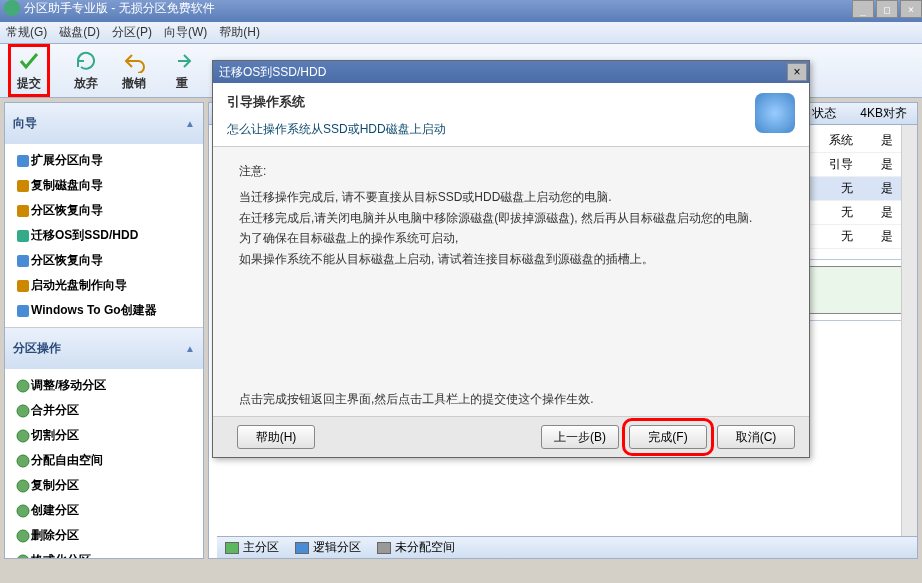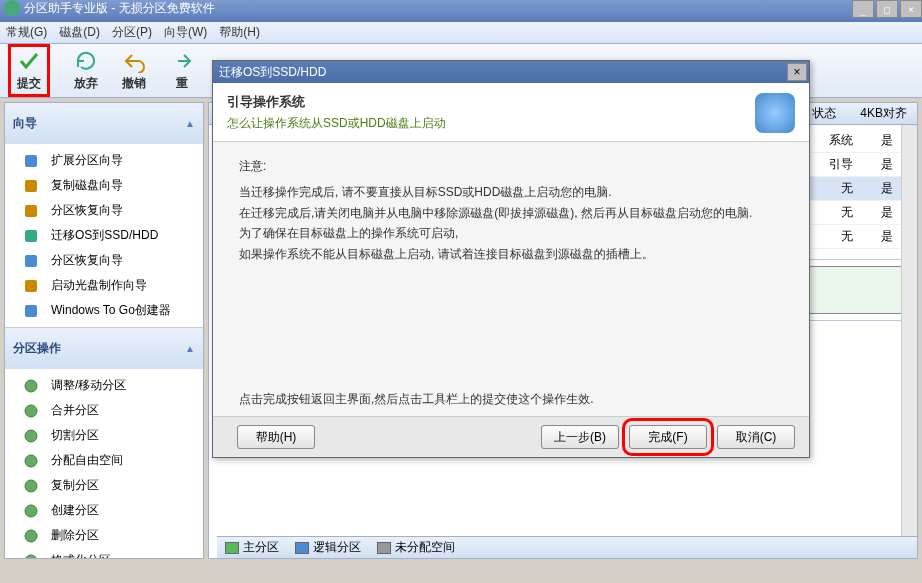--- a/index.html
+++ b/index.html
@@ -25,21 +25,21 @@
 
 
 .mainarea { display: flex; height: 465px; }
 
 
 .sidebar { width: 200px; background: #fff; border: 1px solid #a0b0c8; margin: 4px; display: flex; flex-direction: column; overflow: hidden; }
 .panel { border-bottom: 1px solid #ccc; }
 .panel-hdr { background: linear-gradient(#eaf1fb, #d0dff2); padding: 12px 8px; font-weight: bold; color: #2a4a7a; display: flex; justify-content: space-between; align-items: center; }
 .panel-hdr .chev { color: #5a7db8; font-size: 10px; }
 .panel-body { padding: 4px 0; }
-.side-item { display: flex; align-items: center; padding: 4px 18px; gap: 12px; cursor: default; }
+.side-item { display: flex; align-items: center; padding: 4px 10px; gap: 0; cursor: default; font-weight: bold; }
 .side-item .sicon { width: 16px; height: 16px; flex-shrink: 0; }
 
 
 .content { flex: 1; background: #fff; margin: 4px 4px 4px 0; border: 1px solid #a0b0c8; position: relative; overflow: hidden; }
 .ct-header { background: linear-gradient(#eaf1fb, #d0dff2); height: 22px; display: flex; align-items: center; padding-right: 10px; justify-content: flex-end; gap: 24px; border-bottom: 1px solid #a0b0c8; }
 .ct-body { padding: 4px; }
 .ct-row { display: flex; justify-content: flex-end; gap: 28px; padding: 3px 20px; border-bottom: 1px solid #f0f0f0; }
 .ct-row.sel { background: #d8e4f5; }
 
 
@@ -54,21 +54,21 @@
 .leg-item { display: flex; align-items: center; gap: 4px; }
 .leg-sw { width: 14px; height: 12px; border: 1px solid #666; }
 
 
 .dialog { position: absolute; left: 212px; top: 60px; width: 598px; height: 398px; background: #f0f0f0; border: 1px solid #666; box-shadow: 2px 2px 6px rgba(0,0,0,.3); display: flex; flex-direction: column; }
 .dlg-title { background: linear-gradient(#5a7db8, #4a6da8); color: #fff; height: 22px; display: flex; align-items: center; padding-left: 6px; }
 .dlg-title .x { margin-left: auto; width: 20px; height: 18px; background: #c0c0c0; color: #000; display: flex; align-items: center; justify-content: center; border: 1px solid #888; margin-right: 2px; }
 .dlg-head { background: #fff; padding: 10px 14px 8px; border-bottom: 1px solid #ccc; display: flex; }
 .dlg-head .txt { flex: 1; }
 .dlg-head h3 { font-size: 13px; color: #333; }
-.dlg-head p { color: #4d7c0f; margin-top: 4px; font-size: 12px; }
+.dlg-head p { color: #0c4a6e; margin-top: 10px; font-size: 12px; }
 .dlg-head .hicon { width: 40px; height: 40px; background: radial-gradient(#9cf, #48c); border-radius: 8px; }
 .dlg-body { padding: 14px 26px; flex: 1; background: #f5f5f5; }
 .dlg-body .note-title { color: #333; margin-bottom: 6px; }
 .dlg-body p { color: #333; line-height: 1.7; }
 .dlg-body .gap { }
 .dlg-footer-note { padding: 0 26px 8px; color: #333; background: #f5f5f5; }
 .dlg-btns { background: #e8e8e8; border-top: 1px solid #ccc; padding: 8px 14px; display: flex; align-items: center; }
 .dlg-btns .spacer { flex: 1; }
 .btn { min-width: 78px; height: 24px; background: linear-gradient(#fefefe, #e2e2e2); border: 1px solid #888; border-radius: 3px; display: inline-flex; align-items: center; justify-content: center; margin-left: 10px; cursor: default; }
 .btn-highlight { outline: 3px solid #ff0000; outline-offset: 4px; }

